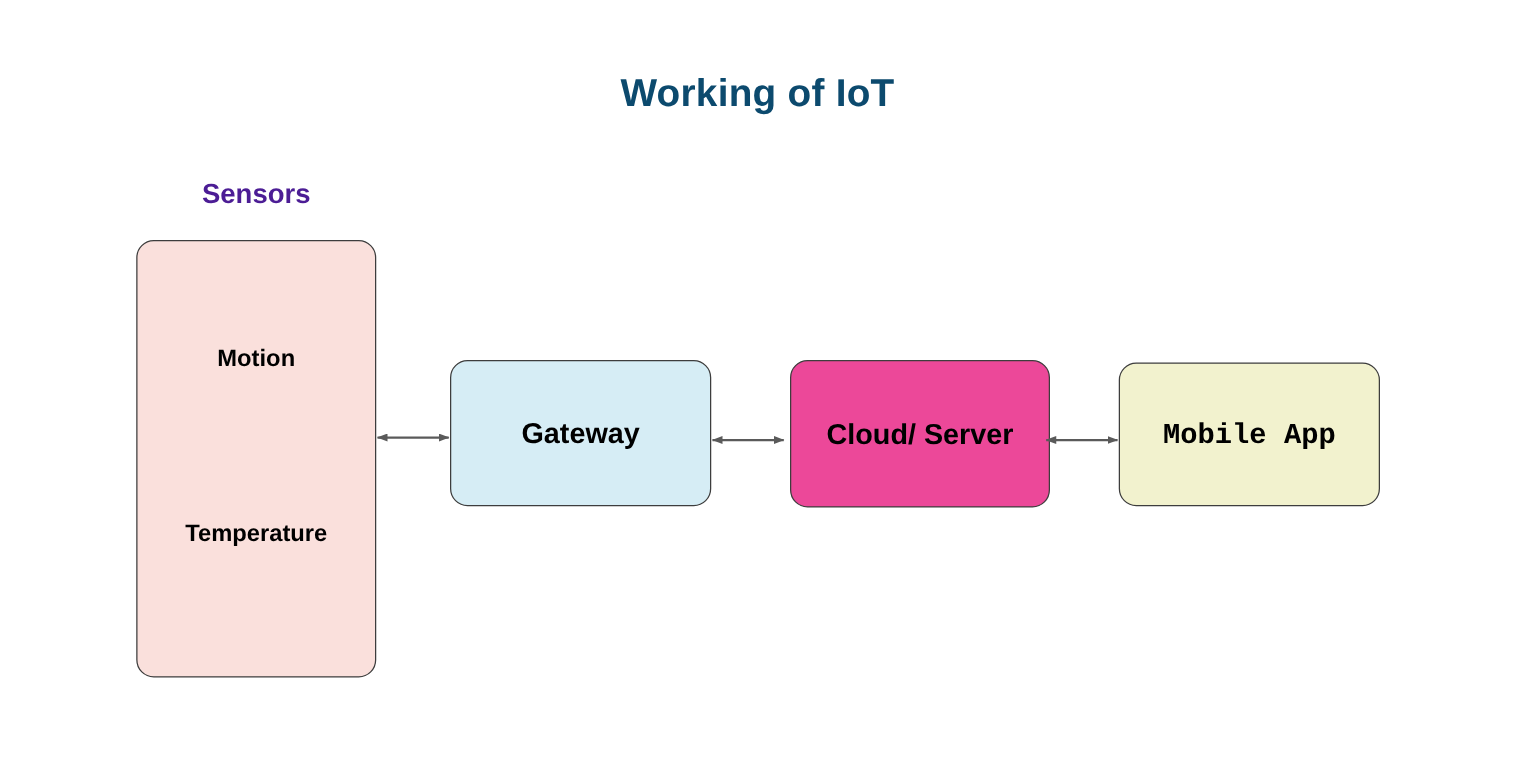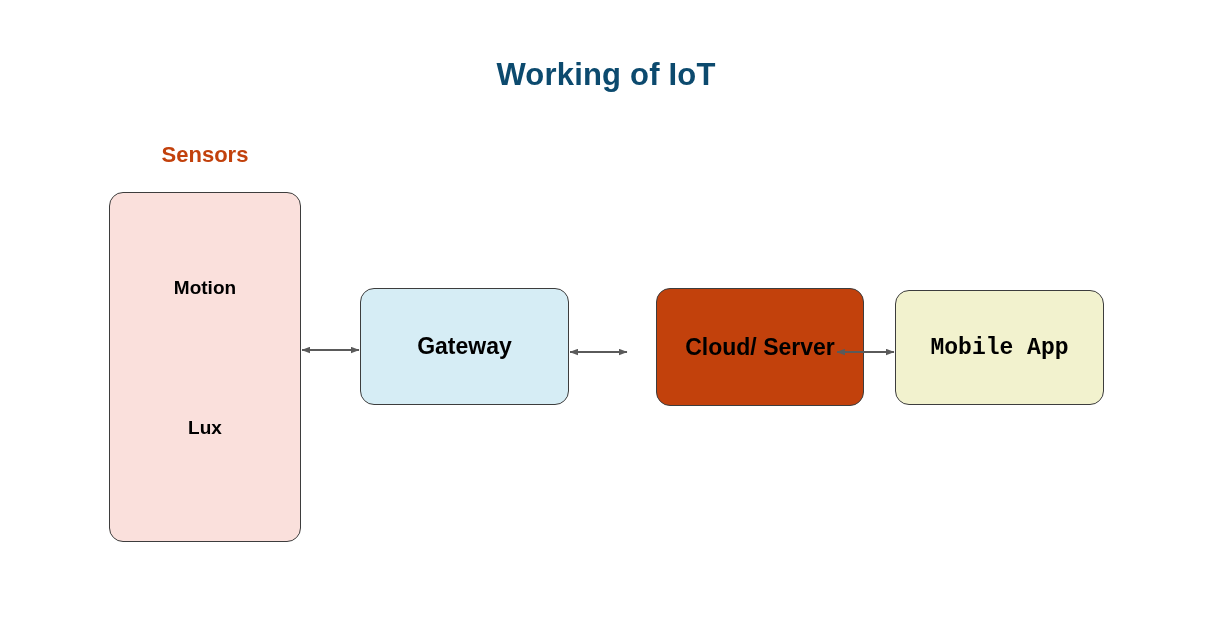--- a/index.html
+++ b/index.html
@@ -35,21 +35,21 @@
 
   
   #sensors-label {
     position: absolute;
     left: 109px;
     top: 142px;
     width: 192px;
     text-align: center;
     font-size: 22px;
     font-weight: 700;
-    color: #c2410c;
+    color: #4c1d95;
   }
 
   
   .node {
     position: absolute;
     box-sizing: border-box;
     border: 1.3px solid #3d3d3d;
     border-radius: 14px;
     display: flex;
     flex-direction: column;
@@ -80,25 +80,25 @@
   #node-gateway {
     left: 360px;
     top: 288px;
     width: 209px;
     height: 117px;
     background: #d6edf5;
   }
 
   
   #node-cloud {
-    left: 656px;
+    left: 632px;
     top: 288px;
     width: 208px;
     height: 118px;
-    background: #c2410c;
+    background: #ec4899;
   }
 
   
   #node-mobile {
     left: 895px;
     top: 290px;
     width: 209px;
     height: 115px;
     background: #f2f2ce;
     font-family: Liberation Mono, monospace;
@@ -126,21 +126,21 @@
 <body>
 
 <div id="canvas">
 
   <div id="diagram-title">Working of IoT</div>
 
   <div id="sensors-label">Sensors</div>
 
   <div class="node" id="node-sensors">
     <div class="sensor-item">Motion</div>
-    <div class="sensor-item">Lux</div>
+    <div class="sensor-item">Temperature</div>
   </div>
 
   <div class="node" id="node-gateway">
     <div class="node-label">Gateway</div>
   </div>
 
   <div class="node" id="node-cloud">
     <div class="node-label">Cloud/ Server</div>
   </div>
 

